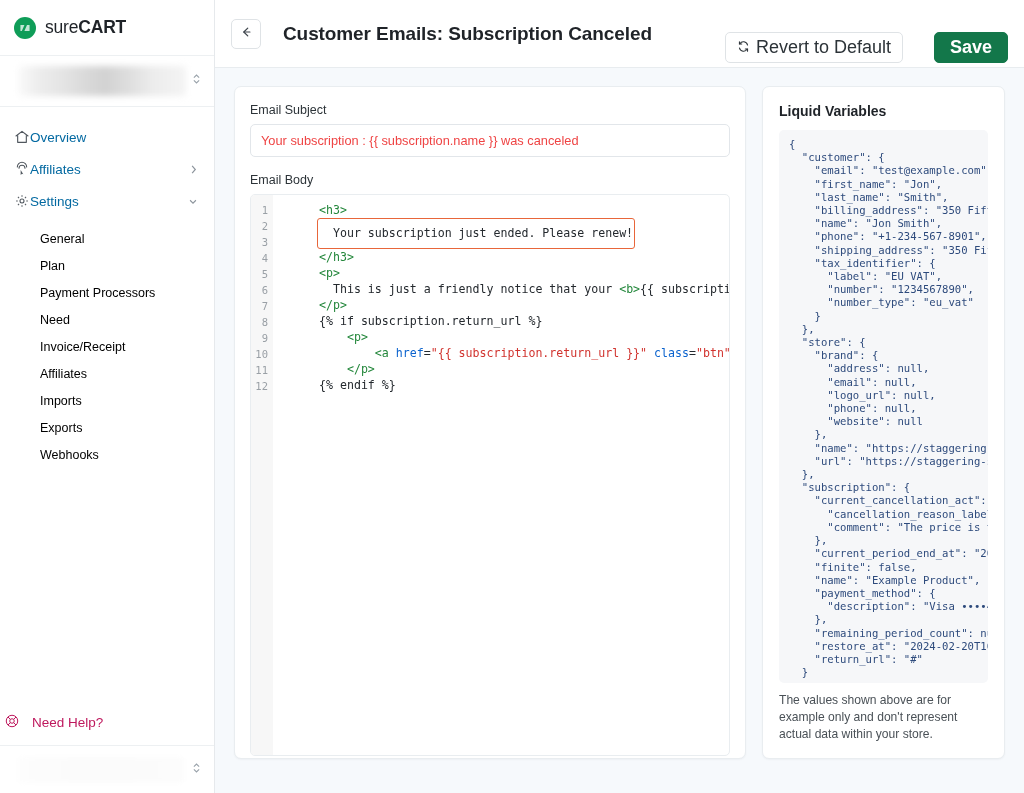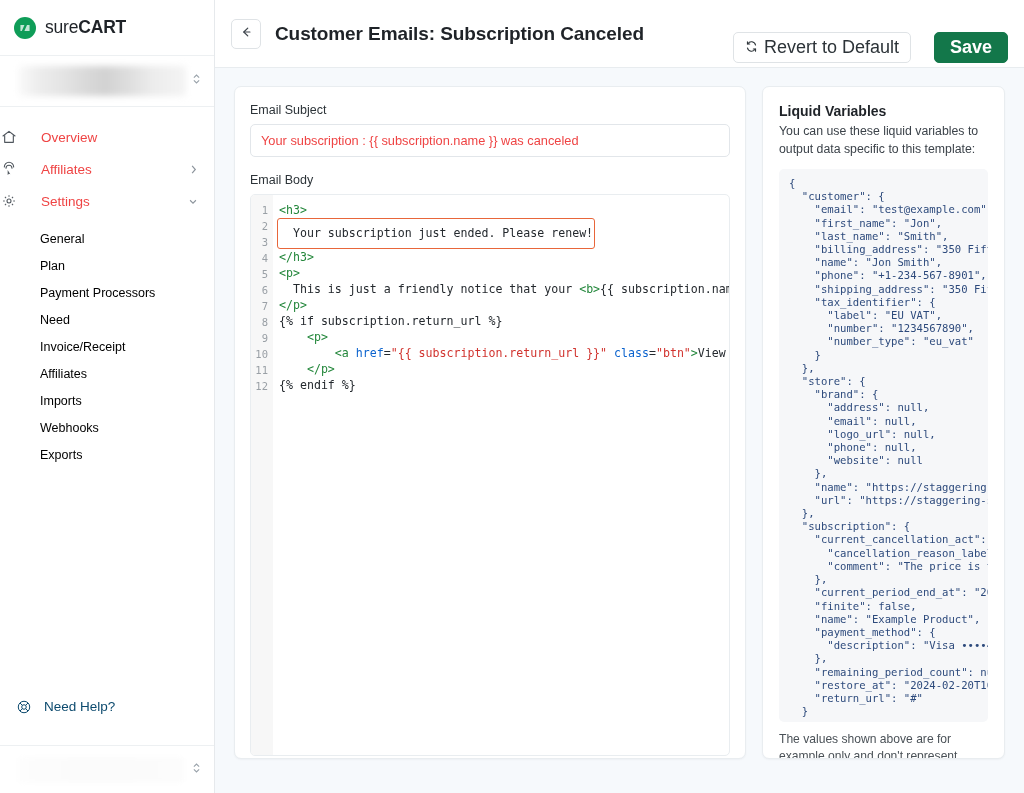--- a/index.html
+++ b/index.html
@@ -45,59 +45,59 @@
                 #d2d2d2 52%,#dedede 66%,#ececec 80%,#f4f4f4 100%);
     filter: blur(3px);
     margin-right: 16px;
   }
   .updown { position: absolute; right: 12px; top: 50%; transform: translateY(-50%);
             color: #9aa3ab; }
 
   .nav { padding-top: 14px; }
   .nav-item {
     display: flex; align-items: center; height: 32px;
-    padding: 0 14px 0 0; gap: 24px;
-    font-size: 13.5px; color: #ef4444; cursor: pointer;
+    padding: 0 14px 0 13px; gap: 0;
+    font-size: 13.5px; color: #0369a1; cursor: pointer;
     position: relative;
   }
   .nav-item .nav-ico { width: 17px; height: 17px; flex: 0 0 17px;
                        display: flex; align-items: center; justify-content: center;
                        color: #50575e; }
   .nav-item .chev { position: absolute; right: 16px; color: #8c949c; display:flex; }
   .sub-nav { padding-top: 2px; }
   .sub-item {
     height: 27px; display: flex; align-items: center;
     padding-left: 40px; font-size: 12.5px; color: #000000; cursor: pointer;
   }
   .sub-item.active { background: #f3f9fa; color: #1b9766; }
   .nav-gap { height: 6px; }
 
   .sidebar-spacer { flex: 1; }
   .help-row {
-    display: flex; align-items: flex-start; gap: 12px;
-    padding-left: 16px; height: 46px; font-size: 13.5px; color: #0c4a6e;
+    display: flex; align-items: center; gap: 12px;
+    padding-left: 4px; height: 46px; font-size: 13.5px; color: #be185d;
     cursor: pointer;
   }
   .sidebar-bottom {
     height: 48px; border-top: 1px solid #edf0f2;
     display: flex; align-items: center; position: relative;
     padding: 0 12px 0 18px;
   }
   .blur-bar-sm {
     flex: 1; height: 26px; border-radius: 3px;
     background: linear-gradient(90deg,#fdfdfd 0%,#fbfbfb 40%,#fcfcfc 100%);
     filter: blur(2px); margin-right: 18px;
   }
 
   
   .main { flex: 1; height: 793px; display: flex; flex-direction: column;
           background: #f6f9fc; overflow: hidden; }
   .topbar {
     height: 68px; background: #fff; border-bottom: 1px solid #e8ecef;
-    display: flex; align-items: center; padding: 0 16px 0 16px; gap: 14px;
+    display: flex; align-items: center; padding: 0 16px 0 16px; gap: 22px;
     flex: 0 0 68px;
   }
   .back-btn {
     width: 30px; height: 30px; border: 1px solid #dfe3e6; border-radius: 5px;
     background: #fff; display: flex; align-items: center; justify-content: center;
     color: #3c434a; cursor: pointer; flex: 0 0 30px;
   }
   .page-title { font-size: 19px; font-weight: 600; color: #1f2328; letter-spacing: -.1px; }
   .topbar-spacer { flex: 1; }
   .btn {
@@ -140,20 +140,21 @@
     width: 22px; flex: 0 0 22px; background: #f7f7f7;
     padding-top: 7px; text-align: right; padding-right: 5px;
   }
   .gutter div {
     font-family: "DejaVu Sans Mono", monospace; font-size: 10.5px; line-height: 16px;
     color: #9aa0a6;
   }
   .code-area {
     flex: 1; padding-top: 7px; padding-left: 6px; overflow: hidden;
     position: relative;
+    margin-left: 40px;
   }
   .code-line {
     font-family: "DejaVu Sans Mono", monospace; font-size: 11.6px; line-height: 16px;
     white-space: pre; color: #24292e;
   }
   .code-line.selected {
     display: inline-block;
     border: 1.5px solid #e8663a; border-radius: 3px;
     padding: 8px 1px; margin-left: -2px; line-height: 13px;
   }
@@ -264,24 +265,24 @@
         <div class="sub-item">
             <span>Invoice/Receipt</span>
           </div>
         <div class="sub-item">
             <span>Affiliates</span>
           </div>
         <div class="sub-item">
             <span>Imports</span>
           </div>
         <div class="sub-item">
+            <span>Exports</span>
+          </div>
+        <div class="sub-item">
             <span>Webhooks</span>
-          </div>
-        <div class="sub-item">
-            <span>Exports</span>
           </div>
       </div>
     </nav>
 
     <div class="sidebar-spacer"></div>
 
     <div class="help-row">
       <span class="nav-ico">
         <svg width="16" height="16" viewBox="0 0 24 24" fill="none" stroke="currentColor" stroke-width="1.5">
           <circle cx="12" cy="12" r="8.6"></circle>
@@ -370,21 +371,20 @@
             <div class="code-line"><span class="tk-tag">        &lt;a </span><span class="tk-attr">href</span><span class="tk-txt">=</span><span class="tk-str">"{{ subscription.return_url }}"</span><span class="tk-txt"> </span><span class="tk-attr">class</span><span class="tk-txt">=</span><span class="tk-str">"btn"</span><span class="tk-tag">&gt;</span><span class="tk-txt">View Subscri</span></div>
             <div class="code-line"><span class="tk-tag">    &lt;/p&gt;</span></div>
             <div class="code-line"><span class="tk-txt">{% endif %}</span></div>
             <div class="code-line">&nbsp;</div>
           </div>
         </div>
       </div>
 
       <div class="card liquid-card">
         <div class="liquid-title">Liquid Variables</div>
-        <div class="liquid-desc">You can use these liquid variables to output data specific to this template:</div>
 
         <div class="json-box">
           <div class="json-line">{</div>
           <div class="json-line">  "customer": {</div>
           <div class="json-line">    "email": "test@example.com",</div>
           <div class="json-line">    "first_name": "Jon",</div>
           <div class="json-line">    "last_name": "Smith",</div>
           <div class="json-line">    "billing_address": "350 Fifth Aven</div>
           <div class="json-line">    "name": "Jon Smith",</div>
           <div class="json-line">    "phone": "+1-234-567-8901",</div>

